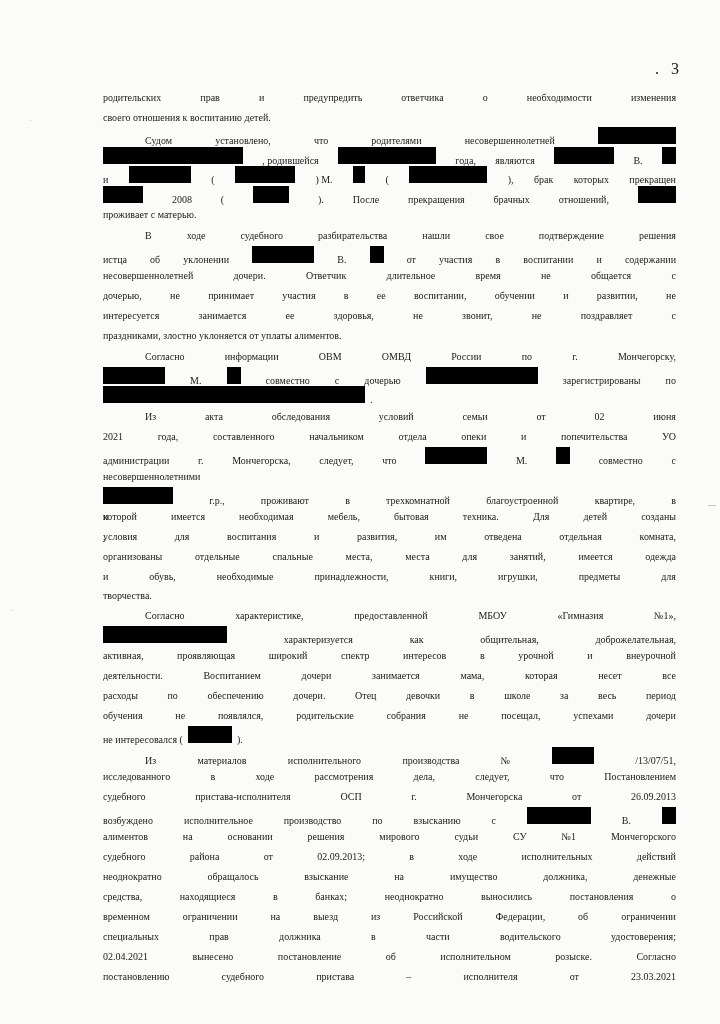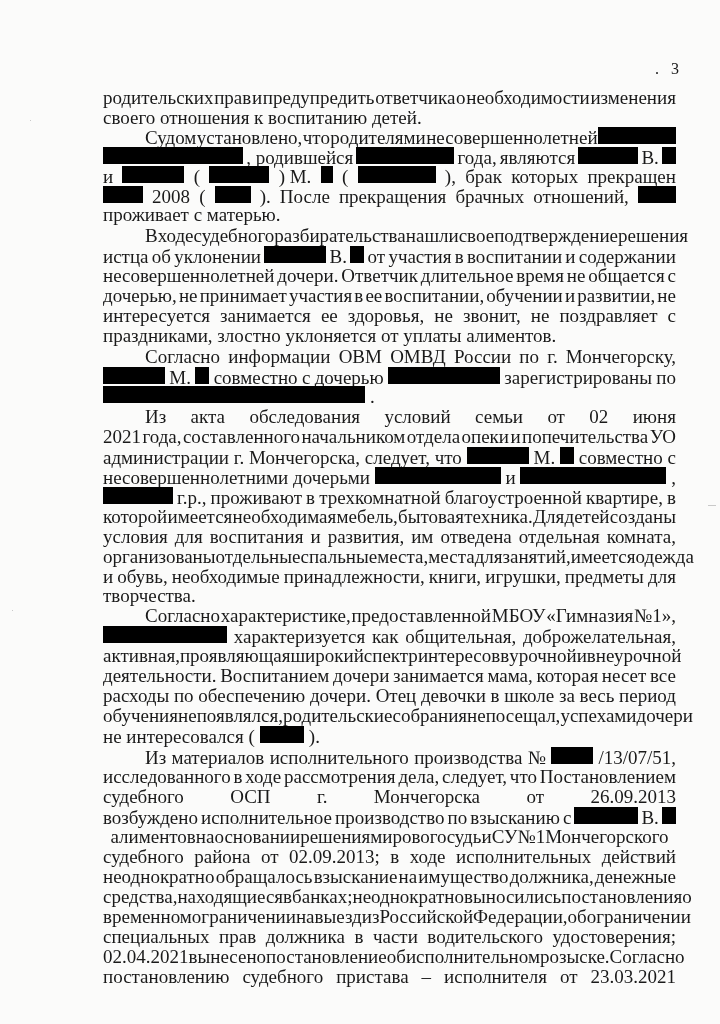--- a/index.html
+++ b/index.html
@@ -7,21 +7,21 @@
     width: 720px; height: 1024px; overflow: hidden;
     background: #fbfbfa;
     font-family: "Liberation Serif", "DejaVu Serif", serif;
     color: #1a1a1a;
     position: relative;
   }
   .page { position: absolute; left: 0; top: 0; width: 720px; height: 1024px; }
   .page-num { position: absolute; left: 655px; top: 60px; font-size: 16px; letter-spacing: 4px; }
   .line {
     position: absolute; left: 103px; width: 573px;
-    font-size: 19px; line-height: 20px; height: 20px;
+    font-size: 10px; line-height: 20px; height: 20px;
     white-space: nowrap;
     display: flex; justify-content: space-between; align-items: baseline;
   }
   .line.last { justify-content: flex-start; }
   .line.last > * { margin-right: 5px; }
   .line.indent { left: 145px; width: 531px; }
   .rd {
     display: inline-block; background: #000; height: 17px;
     vertical-align: -3px;
   }
@@ -205,21 +205,21 @@
         <span>г.</span>
         <span>Мончегорска,</span>
         <span>следует,</span>
         <span>что</span>
         <span class="rd" style="width: 62px; background: rgb(0, 0, 0);"></span>
         <span>М.</span>
         <span class="rd" style="width: 14px; background: rgb(0, 0, 0);"></span>
         <span>совместно</span>
         <span>с</span>
       </div>
-      <div class="line" style="top: 467px;">
+      <div class="line" style="top: 467px; flex-direction: column;">
         <span>несовершеннолетними</span>
         <span>дочерьми</span>
         <span class="rd" style="width: 126px; background: rgb(0, 0, 0);"></span>
         <span>и</span>
         <span class="rd" style="width: 146px; background: rgb(0, 0, 0);"></span>
         <span>,</span>
       </div>
       <div class="line" style="top: 487px;">
         <span class="rd" style="width: 70px; background: rgb(0, 0, 0);"></span>
         <span>г.р.,</span>
@@ -355,38 +355,39 @@
         <span>в</span>
         <span>ходе</span>
         <span>рассмотрения</span>
         <span>дела,</span>
         <span>следует,</span>
         <span>что</span>
         <span>Постановлением</span>
       </div>
       <div class="line" style="top: 787px;">
         <span>судебного</span>
+        <span>пристава-исполнителя</span>
         <span>ОСП</span>
         <span>г.</span>
         <span>Мончегорска</span>
         <span>от</span>
         <span>26.09.2013</span>
       </div>
       <div class="line" style="top: 807px;">
         <span>возбуждено</span>
         <span>исполнительное</span>
         <span>производство</span>
         <span>по</span>
         <span>взысканию</span>
         <span>с</span>
         <span class="rd" style="width: 64px; background: rgb(0, 0, 0);"></span>
         <span>В.</span>
         <span class="rd" style="width: 14px; background: rgb(0, 0, 0);"></span>
       </div>
-      <div class="line" style="top: 827px; justify-content: center;">
+      <div class="line" style="top: 827px;">
         <span>алиментов</span>
         <span>на</span>
         <span>основании</span>
         <span>решения</span>
         <span>мирового</span>
         <span>судьи</span>
         <span>СУ</span>
         <span>№1</span>
         <span>Мончегорского</span>
       </div>

